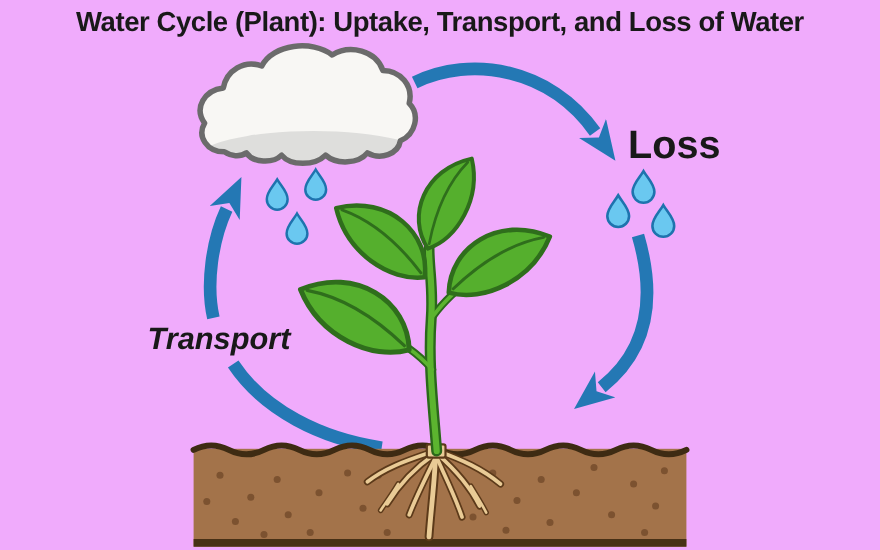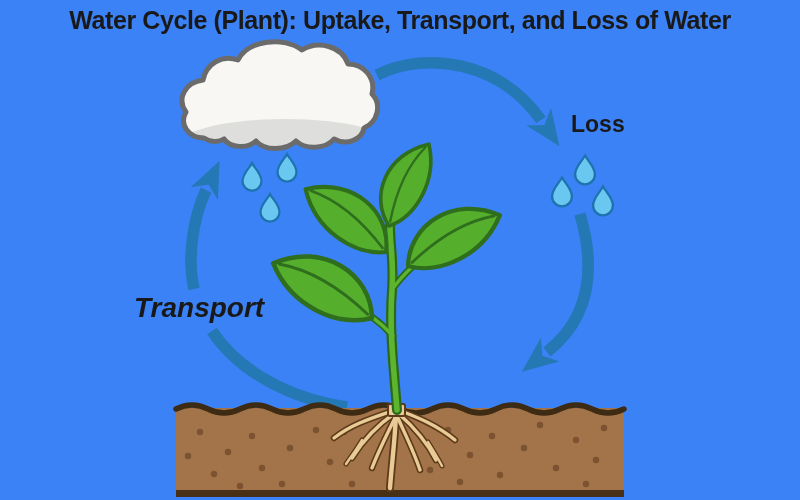--- a/index.html
+++ b/index.html
@@ -1,24 +1,24 @@
 <!DOCTYPE html>
 <html><head>
 <meta charset="utf-8">
 <style>
   html,body{margin:0;padding:0;}
   body{width:800px;height:500px;overflow:hidden;background:#FBF4E5;
        font-family:"Liberation Sans", sans-serif;}
-  .canvas{position:relative;width:800px;height:500px;background:#3b82f6;}
+  .canvas{position:relative;width:800px;height:500px;background:#f0abfc;}
   .title{position:absolute;top:6px;left:0;right:0;text-align:center;
          font-size:25px;font-weight:700;letter-spacing:-0.4px;color:#191919;
          white-space:nowrap;}
   .lbl{position:absolute;font-weight:700;color:#191919;white-space:nowrap;}
   .lbl-transport{left:134px;top:292px;font-size:28px;font-style:italic;}
-  .lbl-loss{left:571px;top:111px;font-size:23px;}
+  .lbl-loss{left:571px;top:111px;font-size:36px;}
   svg{position:absolute;left:0;top:0;}
   .arc{stroke:#2478B4;stroke-width:11.5;fill:none;}
   .drop{fill:#6AC8F0;stroke:#1E73AE;stroke-width:2.6;}
   .rootdark{stroke:#5C3A1A;stroke-width:6.5;fill:none;stroke-linecap:round;}
   .roottan{stroke:#E9CB96;stroke-width:3.4;fill:none;stroke-linecap:round;}
   .leaf{fill:#55AF2D;stroke:#2F6E1C;stroke-width:4;stroke-linejoin:round;}
   .vein{fill:none;stroke:#2F6E1C;stroke-width:2.6;stroke-linecap:round;}
 </style>
 </head>
 <body>

